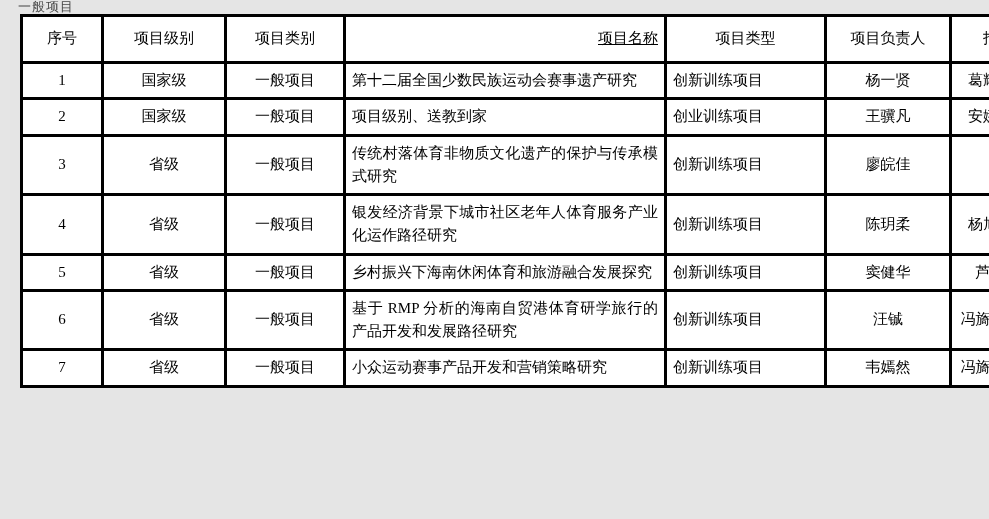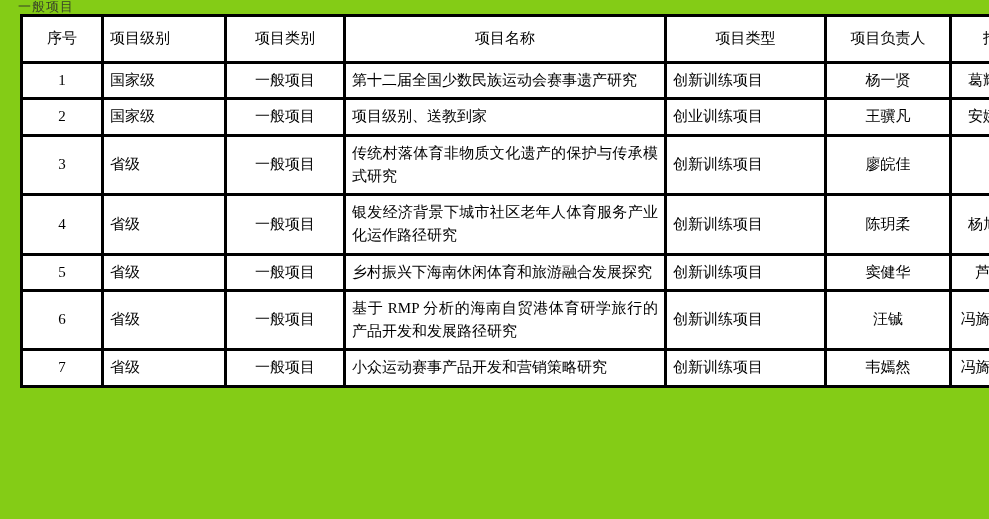--- a/index.html
+++ b/index.html
@@ -11,21 +11,21 @@
     width: 989px;
     height: 519px;
     font-family: "Liberation Serif", "DejaVu Serif", serif;
     color: #000000;
     overflow: hidden;
   }
   .page {
     position: relative;
     width: 989px;
     height: 519px;
-    background: #84cc16;
+    background: #e5e5e5;
     box-sizing: border-box;
   }
   .top-strip {
     position: absolute;
     top: 0;
     left: 0;
     width: 989px;
     height: 14px;
     overflow: hidden;
   }
@@ -56,28 +56,28 @@
     font-size: 15px;
     line-height: 1.55;
     font-weight: normal;
     font-family: "Liberation Serif", "DejaVu Serif", serif;
   }
   thead td {
     text-align: center;
     height: 34px;
   }
   .c-seq      { width: 66px;  text-align: center; }
-  .c-level    { width: 108px; text-align: left; }
+  .c-level    { width: 108px; text-align: center; }
   .c-category { width: 104px; text-align: center; border-radius: 15px; }
   .c-name     { width: 306px; text-align: left; }
   .c-type     { width: 145px; }
   .c-leader   { width: 110px; text-align: center; }
   .c-teacher  { width: 110px; text-align: center; }
 
-  thead .c-name { text-align: center; }
+  thead .c-name { text-align: right; text-decoration: underline; }
 
   tbody td {
     height: 20px;
   }
   .name-cell {
     text-align: justify;
     text-justify: inter-ideograph;
     padding-left: 8px;
     padding-right: 8px;
   }

